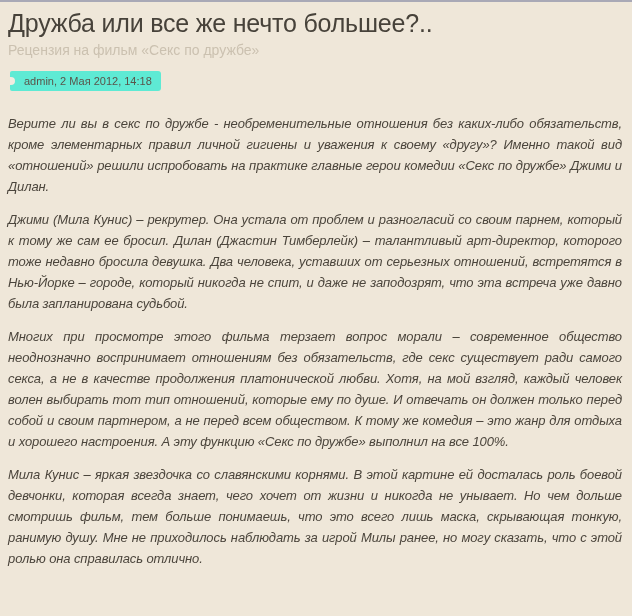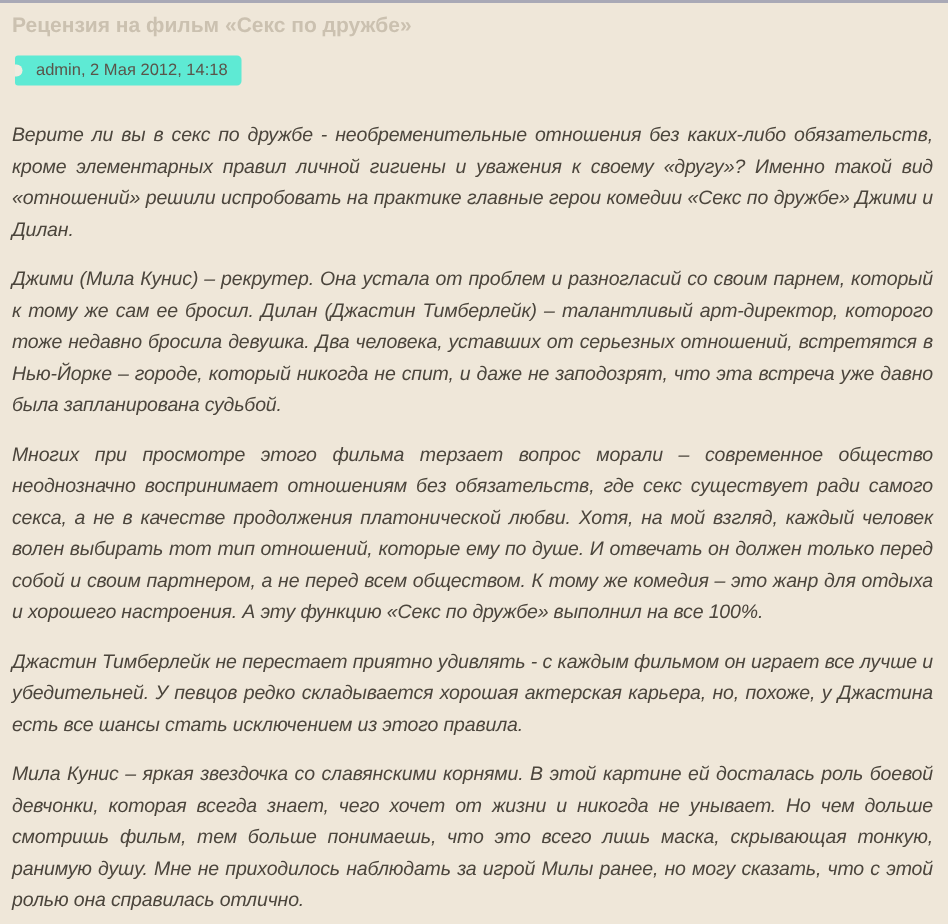--- a/index.html
+++ b/index.html
@@ -32,21 +32,21 @@
       font-size: 25px;
       font-weight: normal;
       color: #47423a;
       line-height: 34px;
       letter-spacing: -0.2px;
     }
     .subtitle {
       margin: 0;
       margin-top: 1px;
       font-size: 14px;
-      font-weight: bold;
+      font-weight: normal;
       color: #cbc1b0;
       line-height: 18px;
     }
     .meta {
       display: inline-block;
       margin-top: 12px;
       margin-left: 2px;
       position: relative;
       background: #5eead4;
       border-radius: 2px 3px 3px 2px;
@@ -75,26 +75,26 @@
       letter-spacing: -0.1px;
       font-style: italic;
     }
   </style>
 </head>
 <body>
 
 <div class="top-rule"></div>
 
 <div class="article">
+  <h1 class="title">Дружба или все же нечто большее?..</h1>
   <h2 class="subtitle">Рецензия на фильм «Секс по дружбе»</h2>
   <div class="meta">
     <span class="notch"></span>
     <span>admin, 2 Мая 2012, 14:18</span>
   </div>
 
   <div class="content">
     <p class="para">Верите ли вы в секс по дружбе - необременительные отношения без каких-либо обязательств, кроме элементарных правил личной гигиены и уважения к своему «другу»? Именно такой вид «отношений» решили испробовать на практике главные герои комедии «Секс по дружбе» Джими и Дилан.</p>
     <p class="para">Джими (Мила Кунис) – рекрутер. Она устала от проблем и разногласий со своим парнем, который к тому же сам ее бросил. Дилан (Джастин Тимберлейк) – талантливый арт-директор, которого тоже недавно бросила девушка. Два человека, уставших от серьезных отношений, встретятся в Нью-Йорке – городе, который никогда не спит, и даже не заподозрят, что эта встреча уже давно была запланирована судьбой.</p>
     <p class="para">Многих при просмотре этого фильма терзает вопрос морали – современное общество неоднозначно воспринимает отношениям без обязательств, где секс существует ради самого секса, а не в качестве продолжения платонической любви. Хотя, на мой взгляд, каждый человек волен выбирать тот тип отношений, которые ему по душе. И отвечать он должен только перед собой и своим партнером, а не перед всем обществом. К тому же комедия – это жанр для отдыха и хорошего настроения. А эту функцию «Секс по дружбе» выполнил на все 100%.</p>
-    <p class="para">Джастин Тимберлейк не перестает приятно удивлять - с каждым фильмом он играет все лучше и убедительней. У певцов редко складывается хорошая актерская карьера, но, похоже, у Джастина есть все шансы стать исключением из этого правила.</p>
     <p class="para">Мила Кунис – яркая звездочка со славянскими корнями. В этой картине ей досталась роль боевой девчонки, которая всегда знает, чего хочет от жизни и никогда не унывает. Но чем дольше смотришь фильм, тем больше понимаешь, что это всего лишь маска, скрывающая тонкую, ранимую душу. Мне не приходилось наблюдать за игрой Милы ранее, но могу сказать, что с этой ролью она справилась отлично.</p>
   </div>
 </div>
 
 </body></html>

